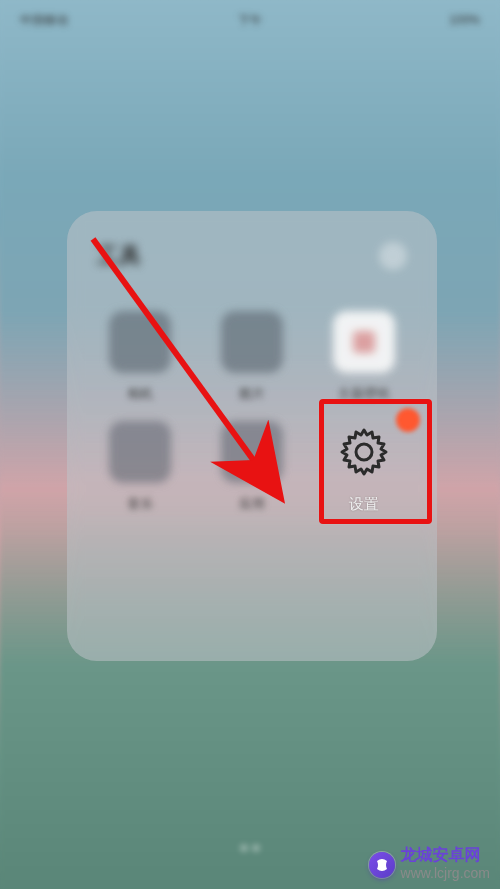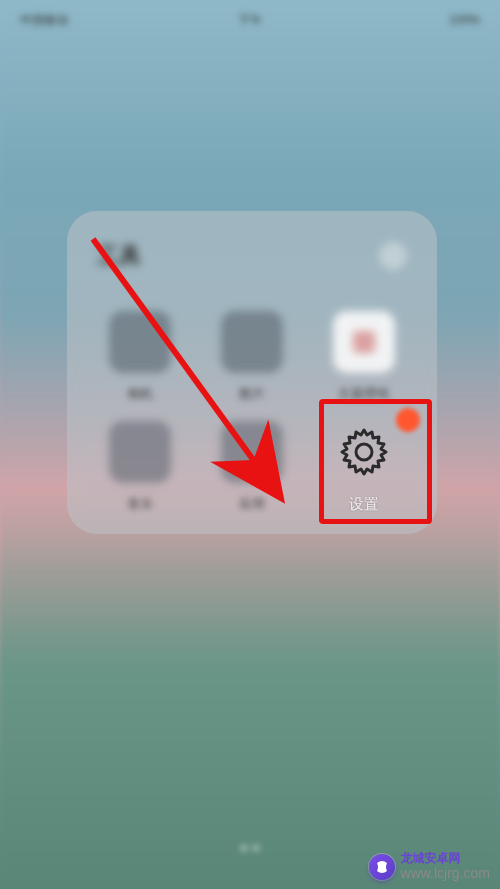--- a/index.html
+++ b/index.html
@@ -40,21 +40,21 @@
       z-index: 1;
     }
     .status-left { font-weight: 500; }
     .status-center { position: absolute; left: 50%; transform: translateX(-50%); }
     .status-right { display: flex; gap: 4px; align-items: center; }
     .folder-panel {
       position: absolute;
       left: 67px;
       top: 211px;
       width: 370px;
-      height: 323px;
+      height: 450px;
       background: rgba(190,195,200,0.55);
       border-radius: 30px;
       backdrop-filter: blur(8px);
       padding: 30px;
       z-index: 2;
     }
     .folder-header {
       display: flex;
       justify-content: space-between;
       align-items: center;
@@ -185,22 +185,23 @@
       justify-content: center;
       box-shadow: 0 2px 4px rgba(80,40,180,0.4), 0 0 0 1px rgba(255,255,255,0.3);
     }
     .wm-text {
       display: flex;
       flex-direction: column;
       line-height: 1.1;
     }
     .wm-main {
       color: #6a42d8;
-      font-size: 12px;
+      font-size: 16px;
       font-weight: 700;
+      font-family: Liberation Mono, monospace;
     }
     .wm-sub {
       color: #8a8a8a;
       font-size: 14px;
     }
     .ic3-inner {
       width: 22px;
       height: 22px;
       background: rgba(200,80,80,0.5);
       border-radius: 4px;

